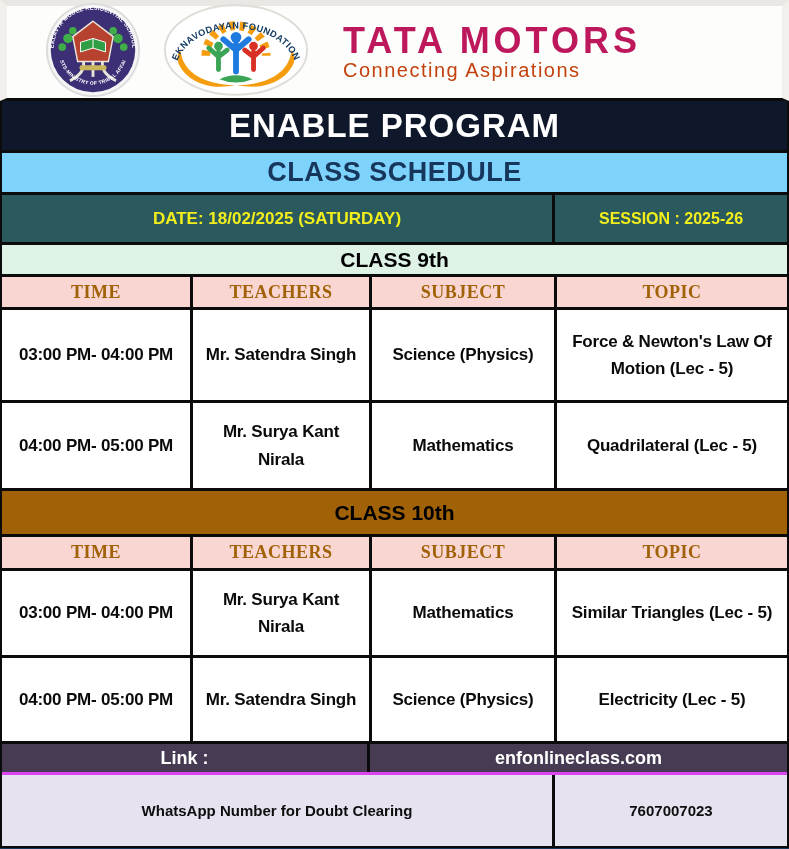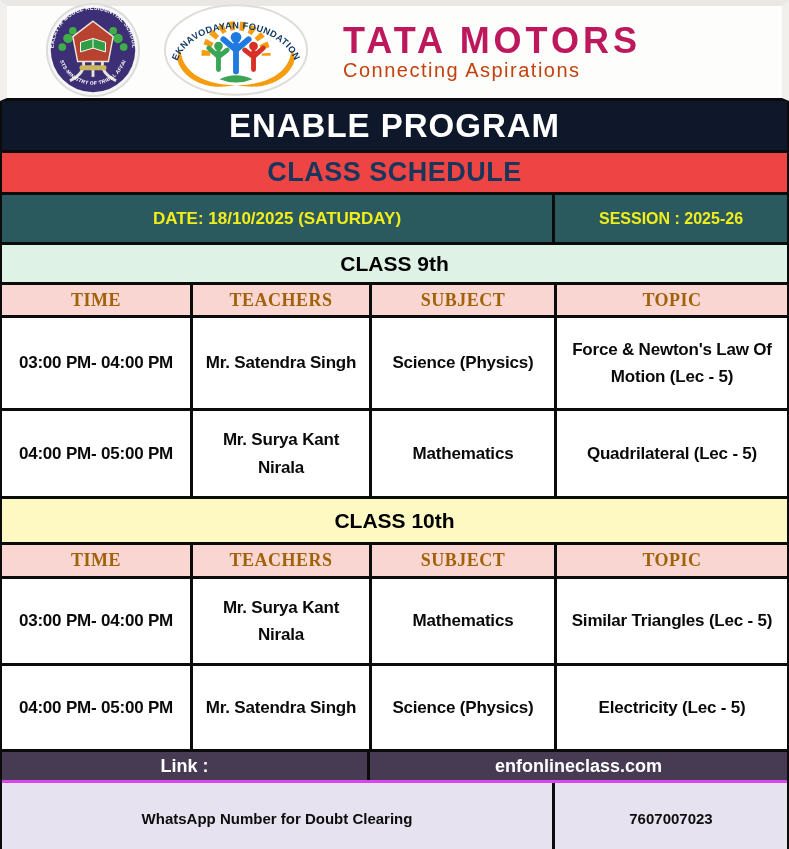--- a/index.html
+++ b/index.html
@@ -19,32 +19,32 @@
 
   .emrs-arc { font:700 5.8px "Liberation Sans", sans-serif; fill:#ffffff; text-anchor:middle; letter-spacing:.35px; }
   .emrs-arc2 { font:700 5.2px "Liberation Sans", sans-serif; fill:#ffffff; text-anchor:middle; letter-spacing:.3px; }
   .fnd-arc { font:800 9.5px "Liberation Sans", sans-serif; fill:#123a63; text-anchor:middle; letter-spacing:.4px; }
 
   
   .table-area { border-left:2px solid #0b0b0b; border-right:2px solid #0b0b0b; }
   .band { display:flex; align-items:center; justify-content:center; border-bottom:3px solid #0b0b0b; }
   .program { height:52px; background:#0f172a; }
   .program span { color:#fff; font-size:33px; font-weight:800; letter-spacing:1px; }
-  .schedule { height:42px; background:#ef4444; }
+  .schedule { height:42px; background:#7dd3fc; }
   .schedule span { color:#16365c; font-size:27px; font-weight:800; letter-spacing:.5px; }
 
   .date-row { height:50px; display:grid; grid-template-columns:553px 1fr;
     background:#2b5a5e; border-bottom:3px solid #0b0b0b; }
   .date-row .cell { display:flex; align-items:center; justify-content:center;
     color:#f2ee1c; font-weight:800; }
   .date-cell { border-right:3px solid #0b0b0b; font-size:17px; }
   .session-cell { font-size:16px; }
 
-  .classband-9  { height:40px; background:#def2e6; }
-  .classband-10 { height:46px; background:#fef9c3; }
+  .classband-9  { height:32px; background:#def2e6; }
+  .classband-10 { height:46px; background:#a16207; }
   .classband-9 span, .classband-10 span { color:#000; font-size:21px; font-weight:800; }
 
   .grid { display:grid; grid-template-columns:191px 179px 185px 1fr; border-bottom:3px solid #0b0b0b; }
   .grid > div { display:flex; align-items:center; justify-content:center; text-align:center;
     border-right:3px solid #0b0b0b; padding:2px 6px; }
   .grid > div:last-child { border-right:none; }
 
   .thead { background:#f9d6d2; }
   .thead-9 { height:33px; } .thead-10 { height:34px; }
   .thead > div { font-family:"Liberation Serif", serif; font-weight:700; font-size:18px;
@@ -135,21 +135,21 @@
 
     <div class="band program">
       <span>ENABLE PROGRAM</span>
     </div>
     <div class="band schedule">
       <span>CLASS SCHEDULE</span>
     </div>
 
     <div class="date-row">
       <div class="cell date-cell">
-        <span>DATE: 18/10/2025 (SATURDAY)</span>
+        <span>DATE: 18/02/2025 (SATURDAY)</span>
       </div>
       <div class="cell session-cell">
         <span>SESSION : 2025-26</span>
       </div>
     </div>
 
     <div class="band classband-9">
       <span>CLASS 9th</span>
     </div>
     <div class="grid thead thead-9">

